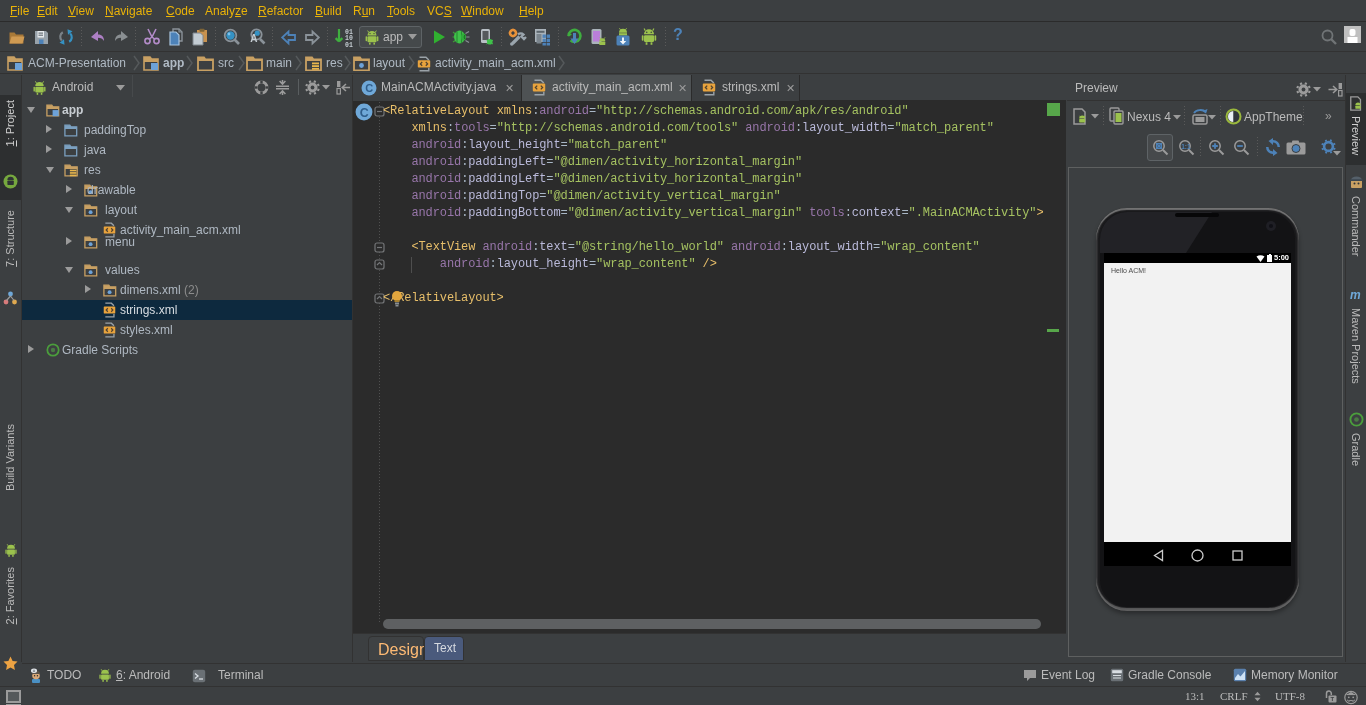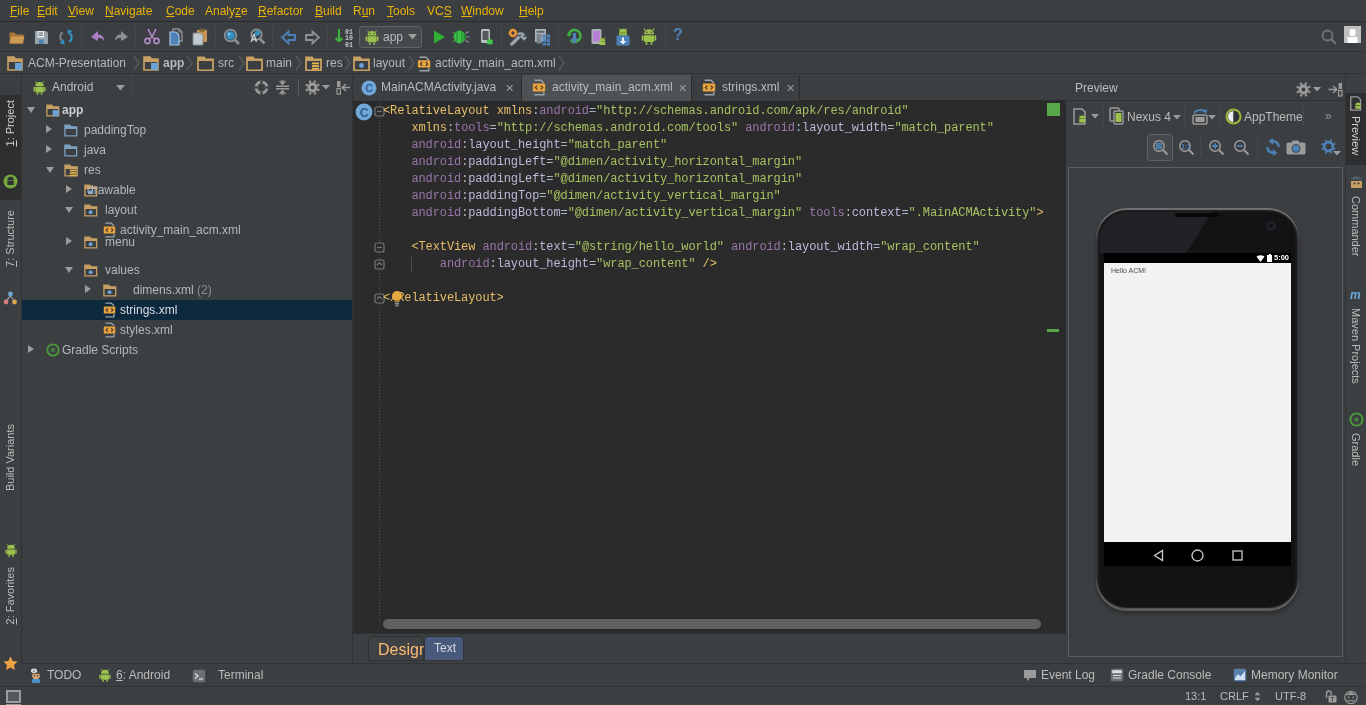--- a/index.html
+++ b/index.html
@@ -40,21 +40,21 @@
 #code { position:absolute; left:30px; top:28px; font-family:"Liberation Mono", monospace;
   font-size:12px; letter-spacing:-0.1px; line-height:17px; white-space:pre; color:#a9b7c6; }
 #code .y { color:#e8bf6a; } #code .p { color:#9876aa; } #code .a { color:#babada; }
 #code .g { color:#a5c261; } #code .w { color:#a9b7c6; }
 
 #preview { left:1067px; top:75px; width:278px; height:587px; background:#3c3f41; }
 
 #btnrow { left:22px; top:663px; width:1344px; height:23px; background:#3c3f41; border-top:1px solid #323232; }
 #statusbar { left:0; top:686px; width:1366px; height:19px; background:#3c3f41; border-top:1px solid #323232; }
 .brlbl { position:absolute; top:4px; font-size:12px; color:#bbbbbb; }
-.stlbl { position:absolute; top:3px; font-size:11px; color:#bbbbbb; }
+.stlbl { position:absolute; top:3px; font-size:11px; color:#bbbbbb;font-family:Liberation Serif, serif; }
 </style>
 </head>
 <body>
 <div id="stage">
 
 <div class="abs" id="menubar">
   <span class="mi" style="left:10px"><u>F</u>ile</span>
   <span class="mi" style="left:37px"><u>E</u>dit</span>
   <span class="mi" style="left:68px"><u>V</u>iew</span>
   <span class="mi" style="left:105px"><u>N</u>avigate</span>
@@ -488,21 +488,21 @@
     </svg>
     <span class="lbl" style="left:83px">values</span>
   </div>
   <div class="trow" style="top:205px">
     <div class="arrow arr-closed" style="left:63px;top:5px"></div>
     <svg class="abs" style="left:81px;top:4px" width="14" height="13" viewBox="0 0 17 16">
       <path d="M1 1.5 h6 l1.5 2 H15.5 v11 H1 z" fill="none" stroke="#c8a063" stroke-width="1.6"></path>
       <path d="M1 1.5 h6 l1.5 2 H15.5 v2.5 H1 z" fill="#c8a063"></path>
       <circle cx="8" cy="10" r="2.4" fill="#6da2d8"></circle>
     </svg>
-    <span class="lbl" style="left:111px">dimens.xml <span style="color:#8c8c8c">(2)</span></span>
+    <span class="lbl" style="left:98px">dimens.xml <span style="color:#8c8c8c">(2)</span></span>
   </div>
   <div class="trow" style="top:225px;background:#0d293e">
     <svg class="abs" style="left:81px;top:2px" width="13" height="16" viewBox="0 0 14 17">
       <path d="M2.5 1.2 h6.5 l2.8 2.8 M2.5 15.8 h9.3 v-3" fill="none" stroke="#9aa2a8" stroke-width="1.4"></path>
       <rect x="0.8" y="4.6" width="12.4" height="7.8" rx="0.8" fill="#e8a33d"></rect>
       <path d="M5.2 6.6 L3.4 8.5 L5.2 10.4 M8.8 6.6 L10.6 8.5 L8.8 10.4" fill="none" stroke="#4f4230" stroke-width="1.3"></path>
     </svg>
     <span class="lbl" style="left:98px;color:#d8dde2">strings.xml</span>
   </div>
   <div class="trow" style="top:245px">

